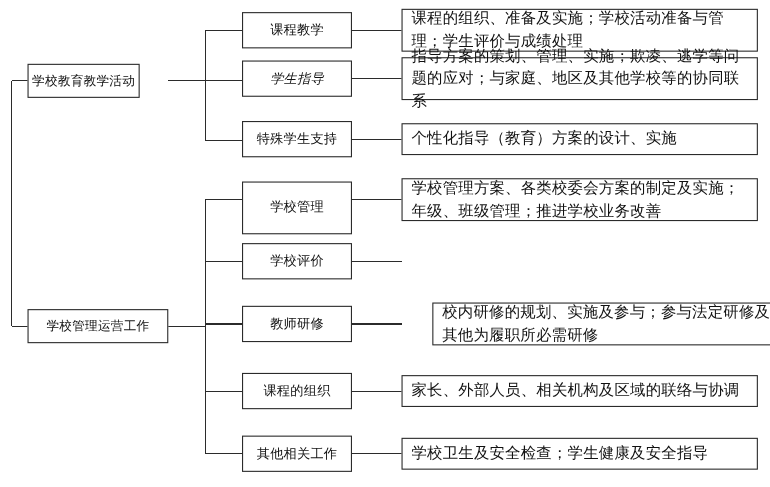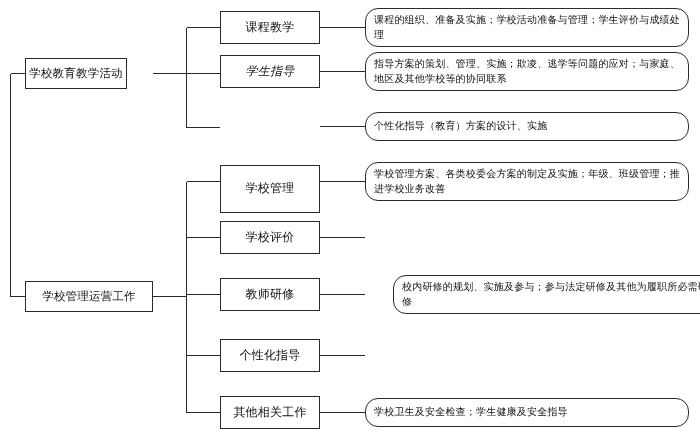--- a/index.html
+++ b/index.html
@@ -11,21 +11,21 @@
   #diagram{position:absolute;left:0;top:0;width:700px;height:443px;}
   .box{
     position:absolute;box-sizing:border-box;
     border:1px solid #2b2b2b;background:#ffffff;
     display:flex;align-items:center;
     font-size:11.5px;line-height:1.45;color:#111;
     letter-spacing:.2px;
   }
   .box.lvl1{justify-content:center;text-align:center;font-size:11.5px;}
   .box.lvl2{justify-content:center;text-align:center;font-size:12px;}
-  .box.lvl3{justify-content:flex-start;text-align:left;padding:3px 7px 3px 8px;font-size:10px;border-radius:13px;}
+  .box.lvl3{justify-content:flex-start;text-align:left;padding:3px 7px 3px 8px;font-size:14px;}
   .box.lvl3 .txt{display:block;width:100%;}
   svg{position:absolute;left:0;top:0;width:700px;height:443px;pointer-events:none;}
   svg line, svg path{stroke:#2b2b2b;stroke-width:1;fill:none;shape-rendering:crispEdges;}
 </style>
 </head>
 <body>
 
 <div id="diagram">
 
   <svg xmlns="http://www.w3.org/2000/svg">
@@ -54,20 +54,23 @@
   <div class="box lvl1" style="left:25px;top:281px;width:128px;height:31px;">
     <span>学校管理运营工作</span>
   </div>
 
   <div class="box lvl2" style="left:220px;top:11px;width:100px;height:33px;">
     <span>课程教学</span>
   </div>
   <div class="box lvl2" style="left:220px;top:55px;width:100px;height:33px;font-style:italic;">
     <span>学生指导</span>
   </div>
+  <div class="box lvl2" style="left:220px;top:110px;width:100px;height:33px;">
+    <span>特殊学生支持</span>
+  </div>
 
   <div class="box lvl3" style="left:365px;top:8px;width:324px;height:39px;">
     <span class="txt">课程的组织、准备及实施；学校活动准备与管理；学生评价与成绩处理</span>
   </div>
   <div class="box lvl3" style="left:365px;top:52px;width:324px;height:39px;justify-content:center;">
     <span class="txt">指导方案的策划、管理、实施；欺凌、逃学等问题的应对；与家庭、地区及其他学校等的协同联系</span>
   </div>
   <div class="box lvl3" style="left:365px;top:112px;width:324px;height:29px;">
     <span class="txt">个性化指导（教育）方案的设计、实施</span>
   </div>
@@ -75,29 +78,32 @@
   <div class="box lvl2" style="left:220px;top:165px;width:100px;height:48px;">
     <span>学校管理</span>
   </div>
   <div class="box lvl2" style="left:220px;top:221px;width:100px;height:33px;">
     <span>学校评价</span>
   </div>
   <div class="box lvl2" style="left:220px;top:278px;width:100px;height:33px;">
     <span>教师研修</span>
   </div>
   <div class="box lvl2" style="left:220px;top:339px;width:100px;height:33px;">
-    <span>个性化指导</span>
+    <span>课程的组织</span>
   </div>
   <div class="box lvl2" style="left:220px;top:396px;width:100px;height:33px;">
     <span>其他相关工作</span>
   </div>
 
   <div class="box lvl3" style="left:365px;top:162px;width:324px;height:39px;">
     <span class="txt">学校管理方案、各类校委会方案的制定及实施；年级、班级管理；推进学校业务改善</span>
   </div>
   <div class="box lvl3" style="left:365px;top:275px;width:324px;height:39px;margin-left:28px;">
     <span class="txt">校内研修的规划、实施及参与；参与法定研修及其他为履职所必需研修</span>
   </div>
+  <div class="box lvl3" style="left:365px;top:341px;width:324px;height:29px;">
+    <span class="txt">家长、外部人员、相关机构及区域的联络与协调</span>
+  </div>
   <div class="box lvl3" style="left:365px;top:398px;width:324px;height:29px;">
     <span class="txt">学校卫生及安全检查；学生健康及安全指导</span>
   </div>
 
 </div>
 
 </body></html>

